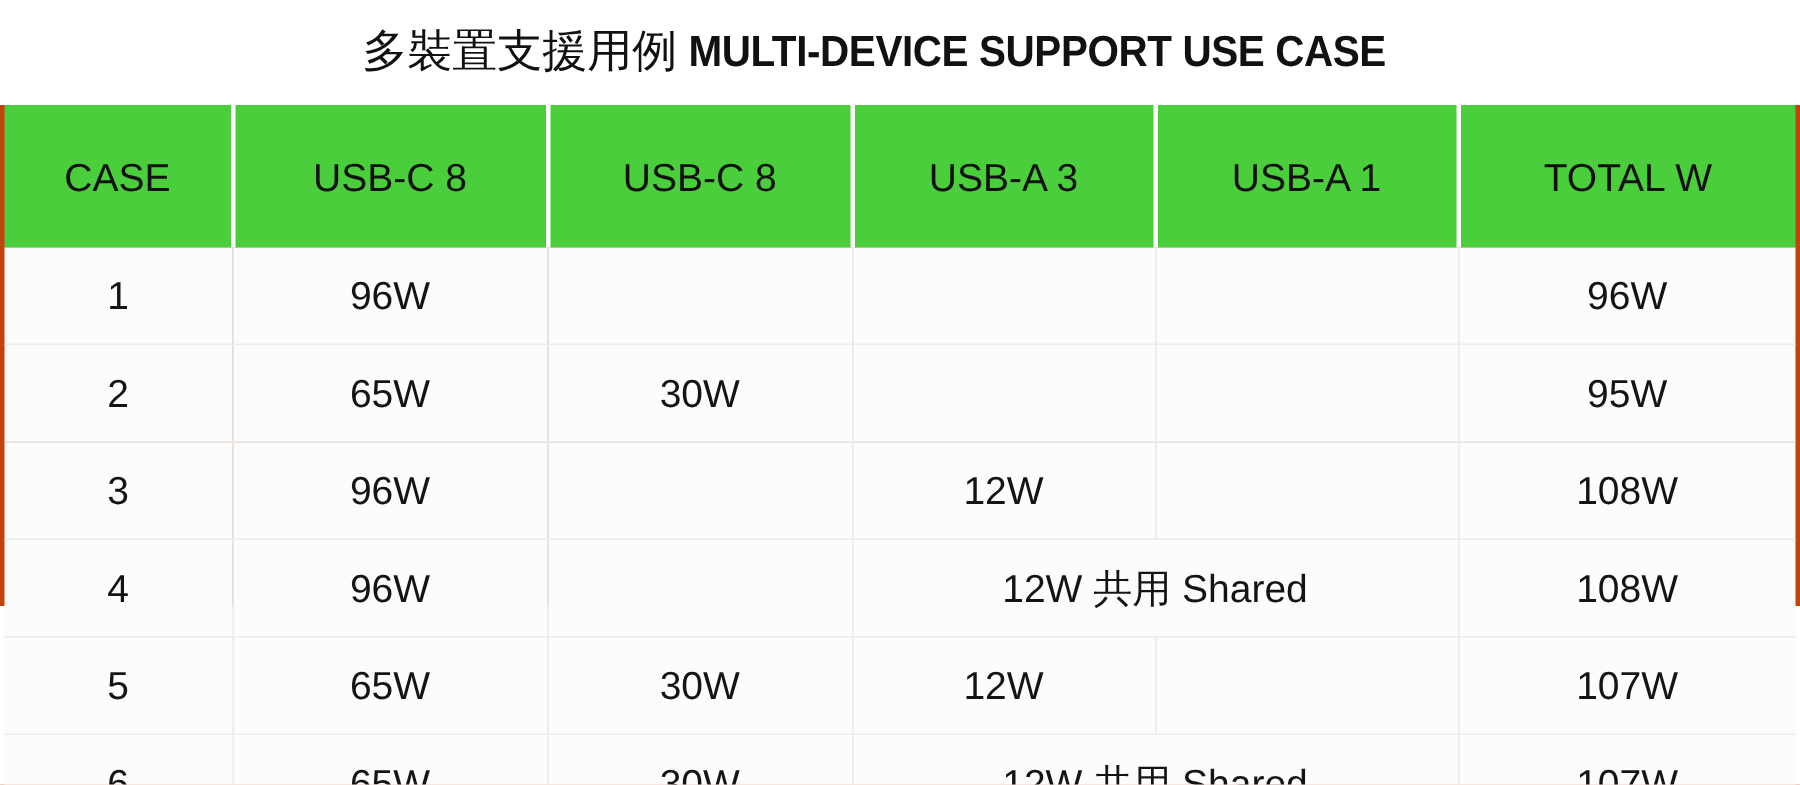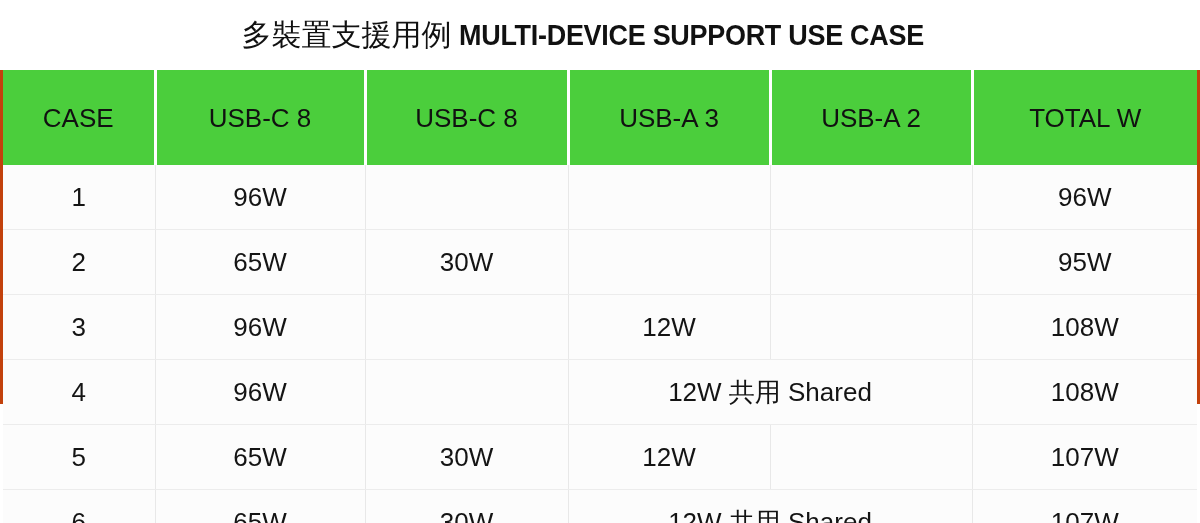--- a/index.html
+++ b/index.html
@@ -130,21 +130,21 @@
       <col class="c-usba1">
       <col class="c-usba2">
       <col class="c-total">
     </colgroup>
     <thead>
       <tr>
         <th>CASE</th>
         <th>USB-C 8</th>
         <th>USB-C 8</th>
         <th>USB-A 3</th>
-        <th>USB-A 2</th>
+        <th>USB-A 1</th>
         <th>TOTAL W</th>
       </tr>
     </thead>
     <tbody>
 
       <tr>
         <td>1</td>
         <td>96W</td>
         <td class="empty"></td>
         <td class="empty"></td>

